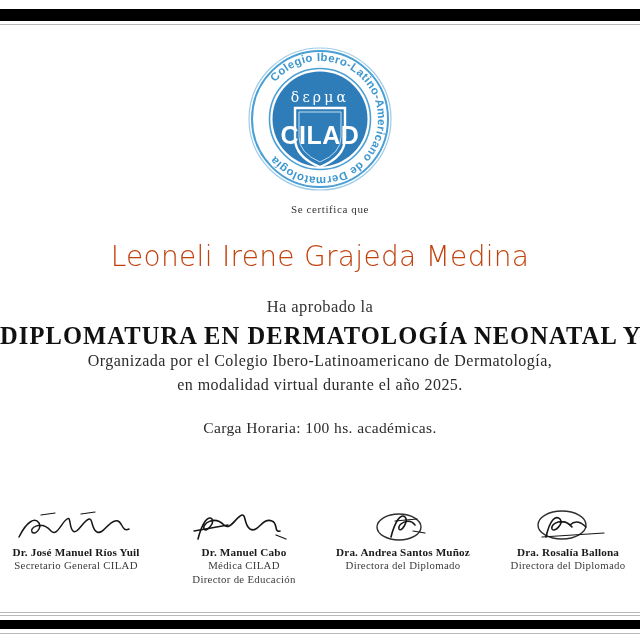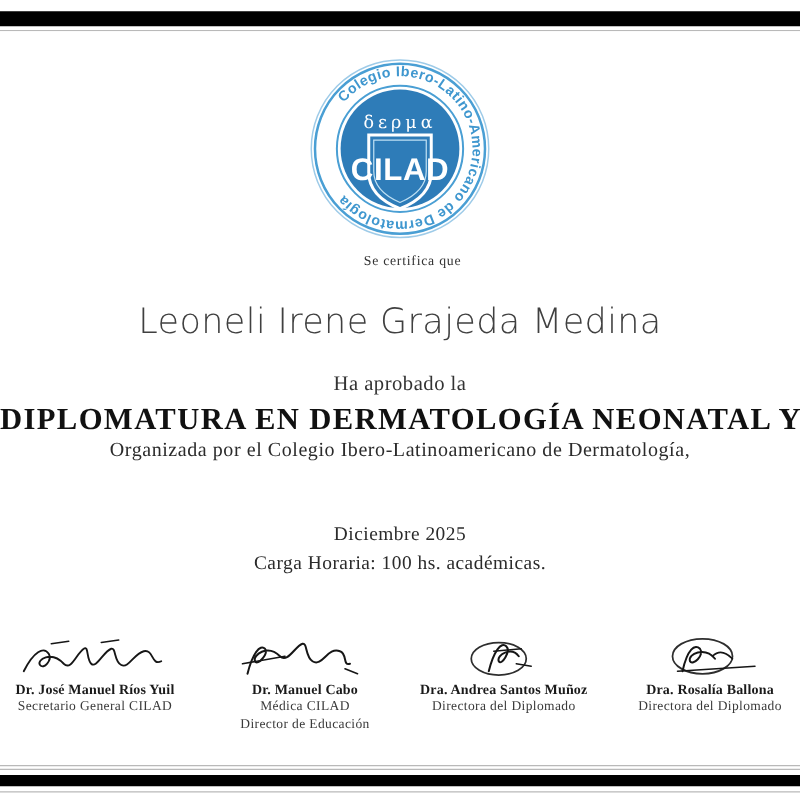--- a/index.html
+++ b/index.html
@@ -75,21 +75,21 @@
     letter-spacing: 0.6px;
     color: #333333;
     margin-left: 10px;
   }
   .recipient {
     top: 215px;
     font-family: "DejaVu Sans", sans-serif;
     font-weight: 300;
     font-size: 28px;
     letter-spacing: 0.3px;
-    color: #404040;
+    color: #c2410c;
   }
   .approved {
     top: 272px;
     font-size: 16.5px;
     letter-spacing: 0.4px;
     color: #333333;
   }
   .course-title {
     top: 297px;
     font-size: 24.5px;
@@ -184,24 +184,24 @@
   <div class="line certifies">Se certifica que</div>
 
   <div class="line recipient">Leoneli Irene Grajeda Medina</div>
 
   <div class="line approved">Ha aprobado la</div>
 
   <div class="line course-title">DIPLOMATURA EN DERMATOLOGÍA NEONATAL Y PEDIÁTRICA</div>
 
   <div class="line organizer">
     <div>Organizada por el Colegio Ibero-Latinoamericano de Dermatología,</div>
+    <div>en modalidad virtual durante el año 2025.</div>
   </div>
 
   <div class="line dates">
-    <div>Diciembre 2025</div>
     <div>Carga Horaria: 100 hs. académicas.</div>
   </div>
 
   <div class="signatures">
 
     <div class="sig-col" style="width:178px">
       <div class="sig-mark">
         <svg width="130" height="34" viewBox="0 0 130 34">
           <path d="M8,26 C16,10 24,6 28,12 C31,17 24,25 21,21 C18,17 30,9 40,20
                    C46,26 50,12 56,8 C60,5 58,16 62,20 C66,24 72,10 78,8

